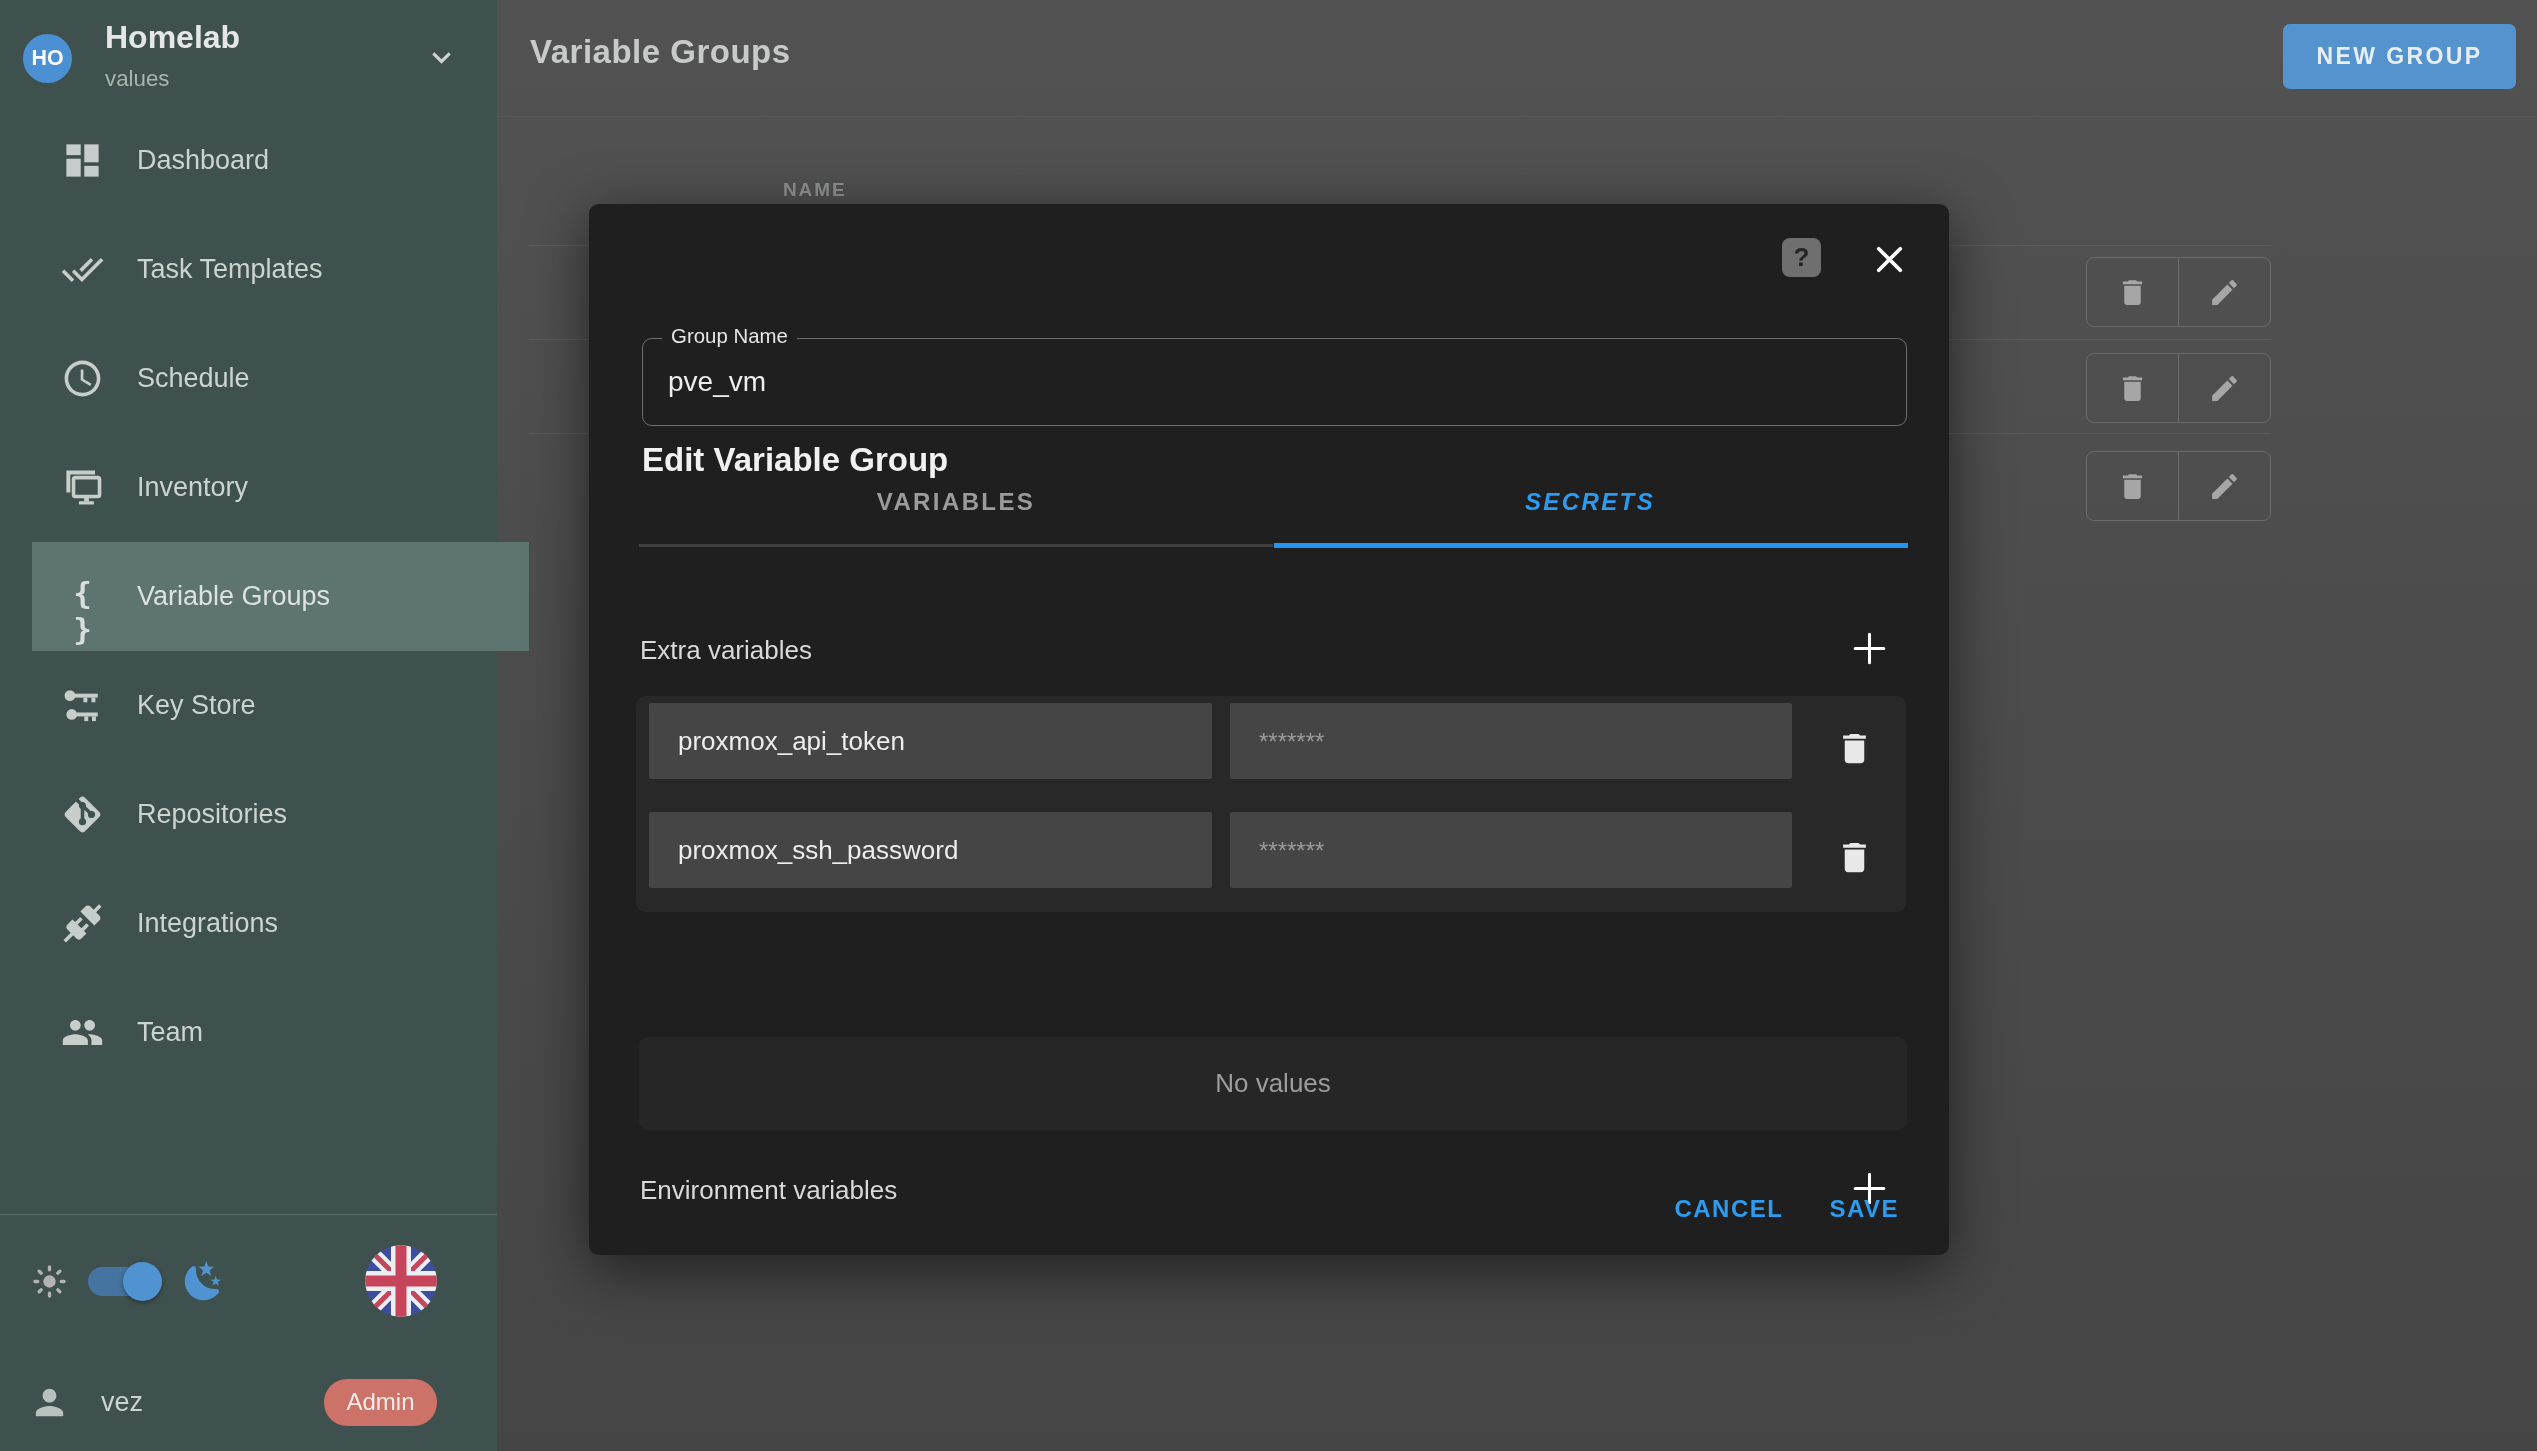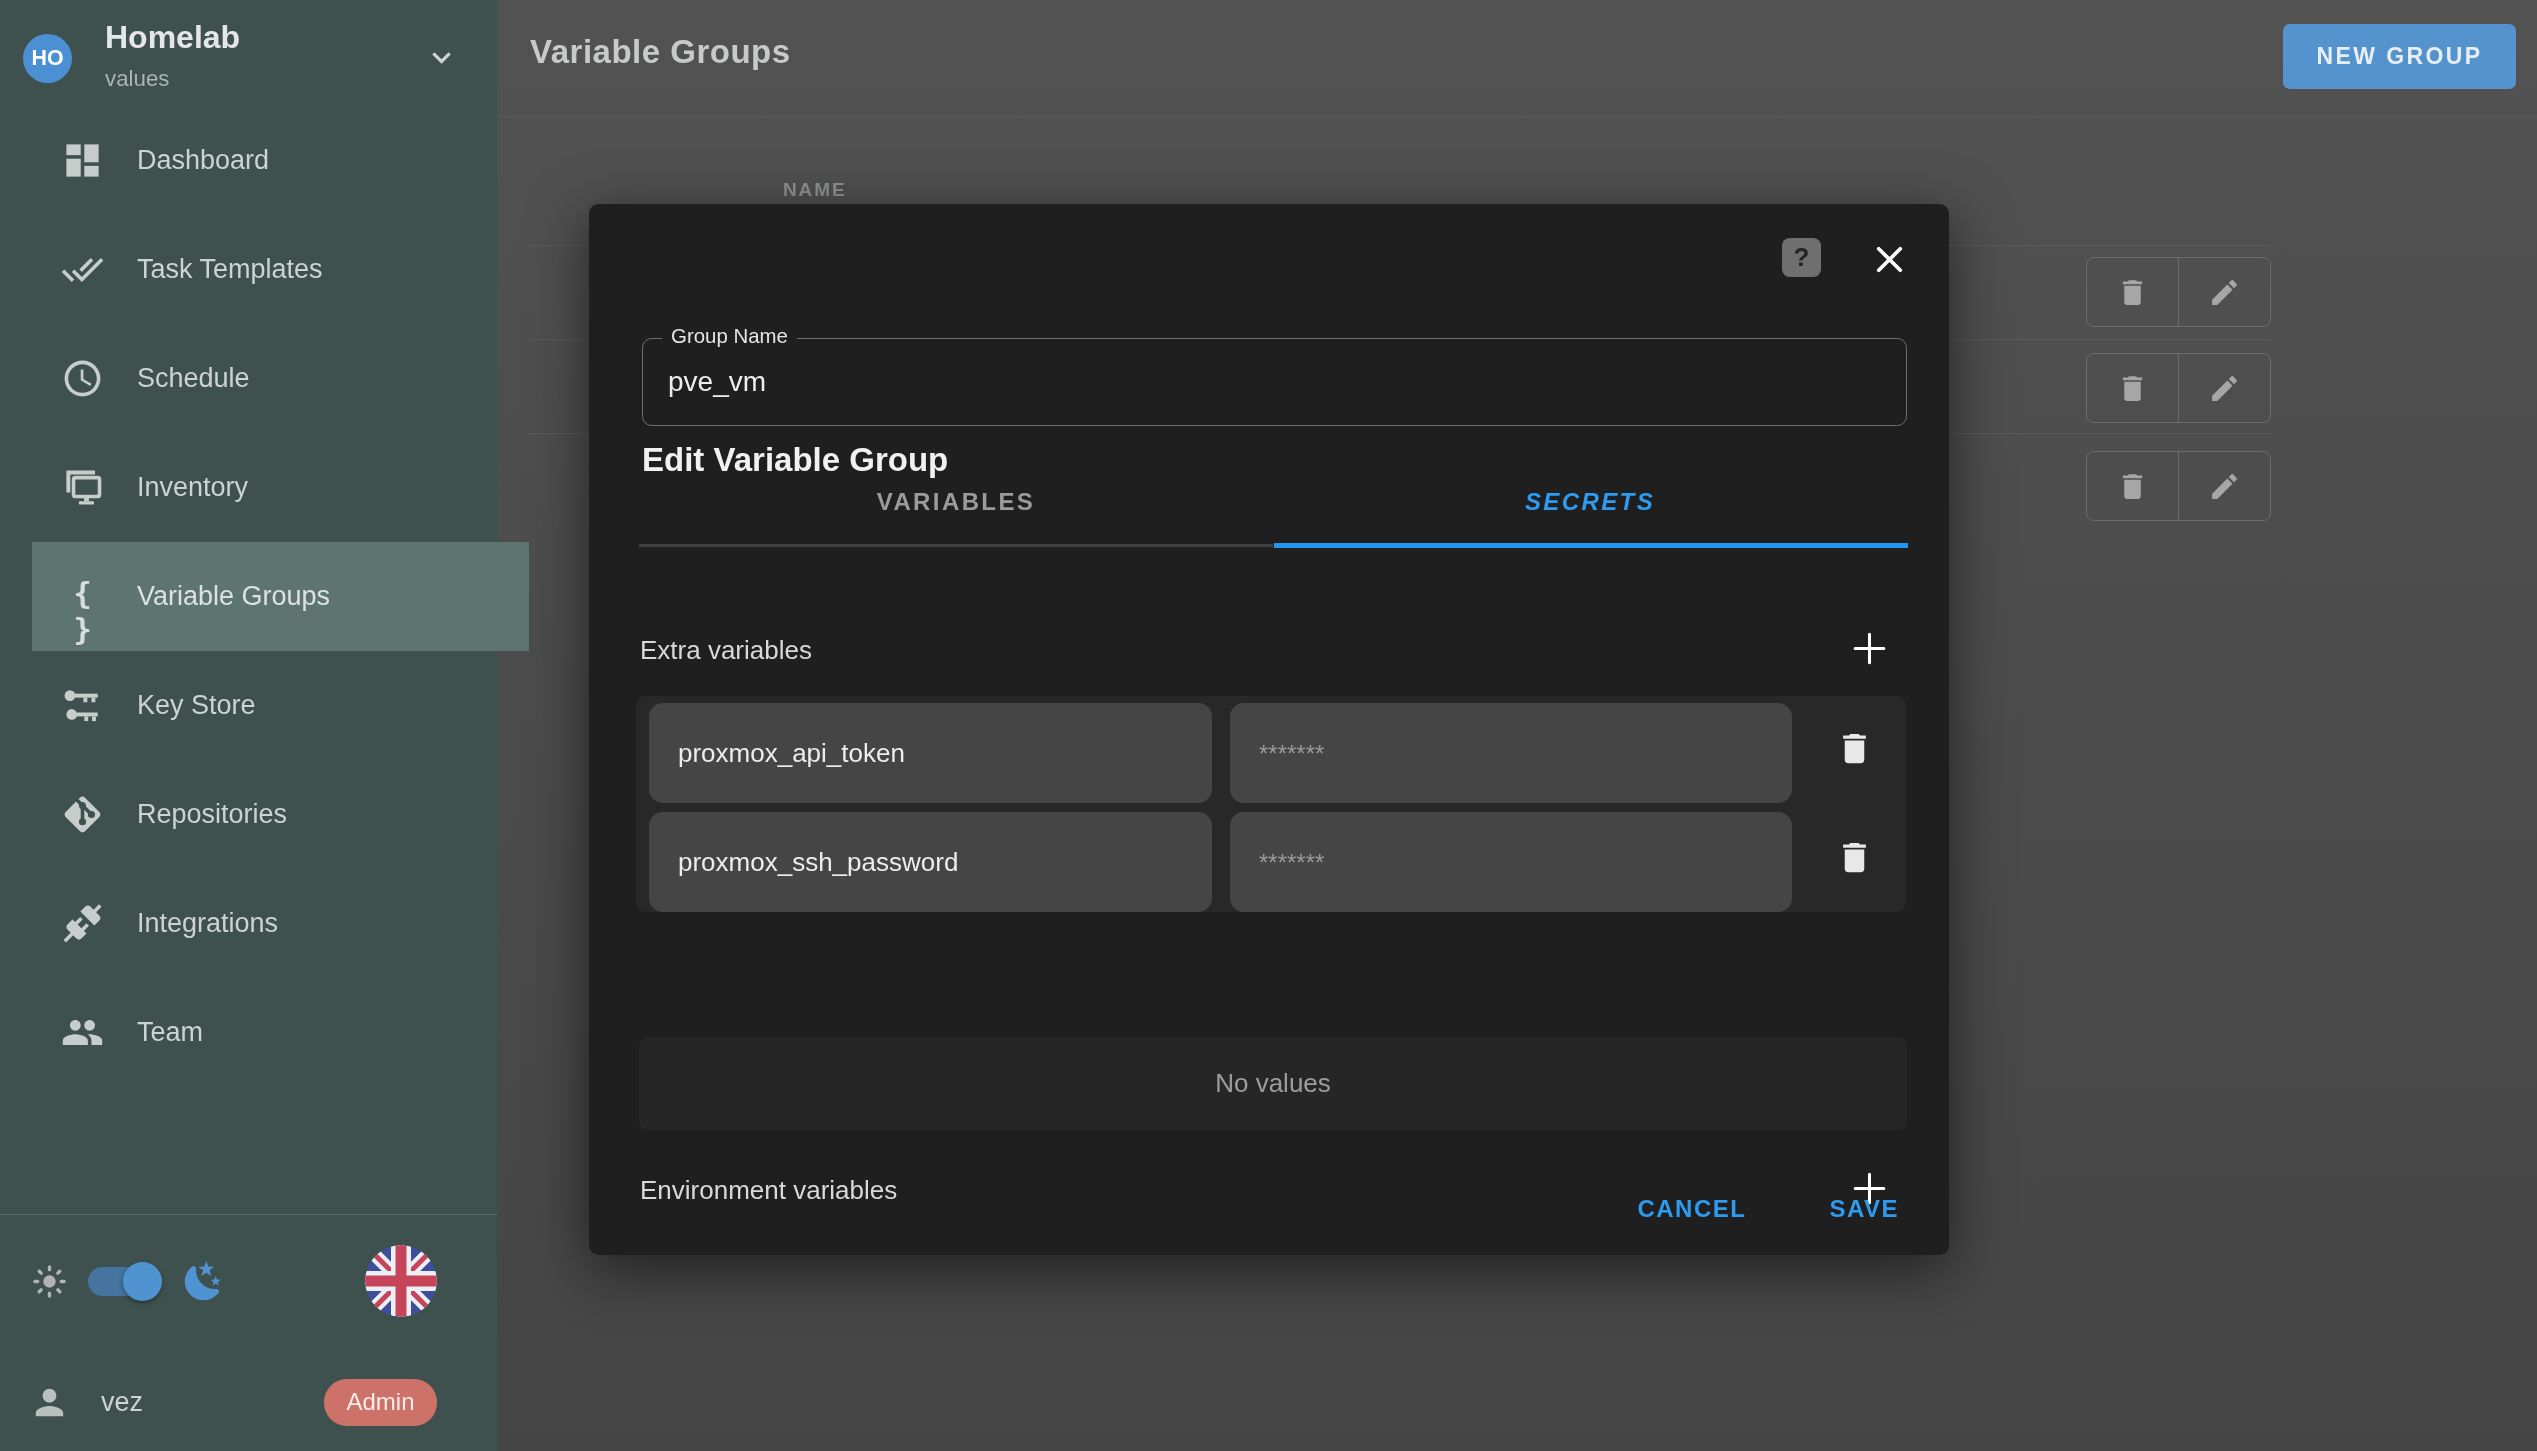--- a/index.html
+++ b/index.html
@@ -166,42 +166,42 @@
   .lbl-env { left: 51px; top: 971px; }
   .plus-btn { width: 43px; height: 43px; cursor: pointer; color: #ffffff; }
   .plus-extra { left: 1259px; top: 423px; }
   .plus-env { left: 1259px; top: 963px; }
 
   .secrets-panel {
     left: 47px; top: 492px; width: 1270px; height: 216px;
     background: #282828; border-radius: 9.7px;
   }
   .var-input {
-    height: 100px; background: #454545; border: none; outline: none; border-radius: 14px;
+    height: 76px; background: #454545; border: none; outline: none; border-radius: 2px;
     font-size: 26px; color: #ededed; padding-left: 29px;
     font-family: "Liberation Sans", sans-serif;
   }
   .var-input::placeholder { color: #9a9a9a; font-size: 24px; }
   .vi-name { left: 60px; width: 563px; }
   .vi-value { left: 641px; width: 562px; }
   .row-1 { top: 499px; } .row-2 { top: 608px; }
   .trash-btn { width: 39px; height: 39px; cursor: pointer; color: #e8e8e8; }
   .trash-1 { left: 1246px; top: 525px; }
   .trash-2 { left: 1246px; top: 634px; }
 
   .no-values {
     left: 50px; top: 833px; width: 1268px; height: 93px;
     background: #262626; border-radius: 8.7px;
     display: flex; align-items: center; justify-content: center;
     font-size: 26px; color: #9d9d9d;
   }
 
   .modal-actions {
     right: 50px; top: 983px; height: 43px;
-    display: flex; align-items: center; gap: 83px;
+    display: flex; align-items: center; gap: 46px;
   }
   .text-btn {
     position: static; background: none; border: none; cursor: pointer;
     font-size: 24px; font-weight: 700; letter-spacing: 1.5px; color: #2d9bf0;
     font-family: "Liberation Sans", sans-serif;
   }
 
   svg { display: block; }
 </style>
 </head>

